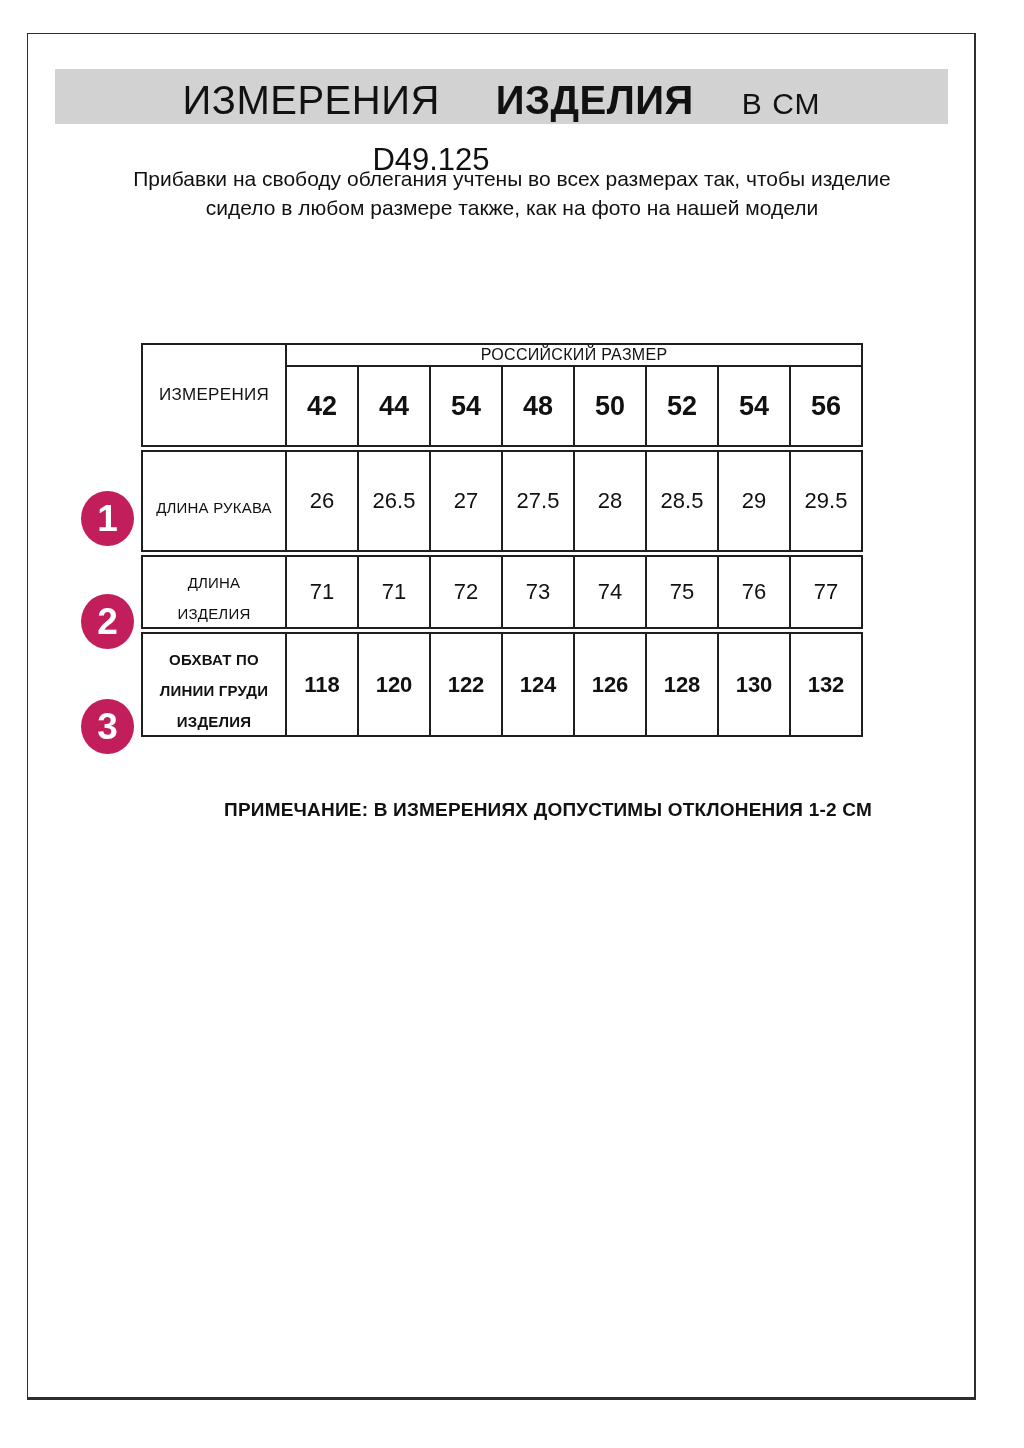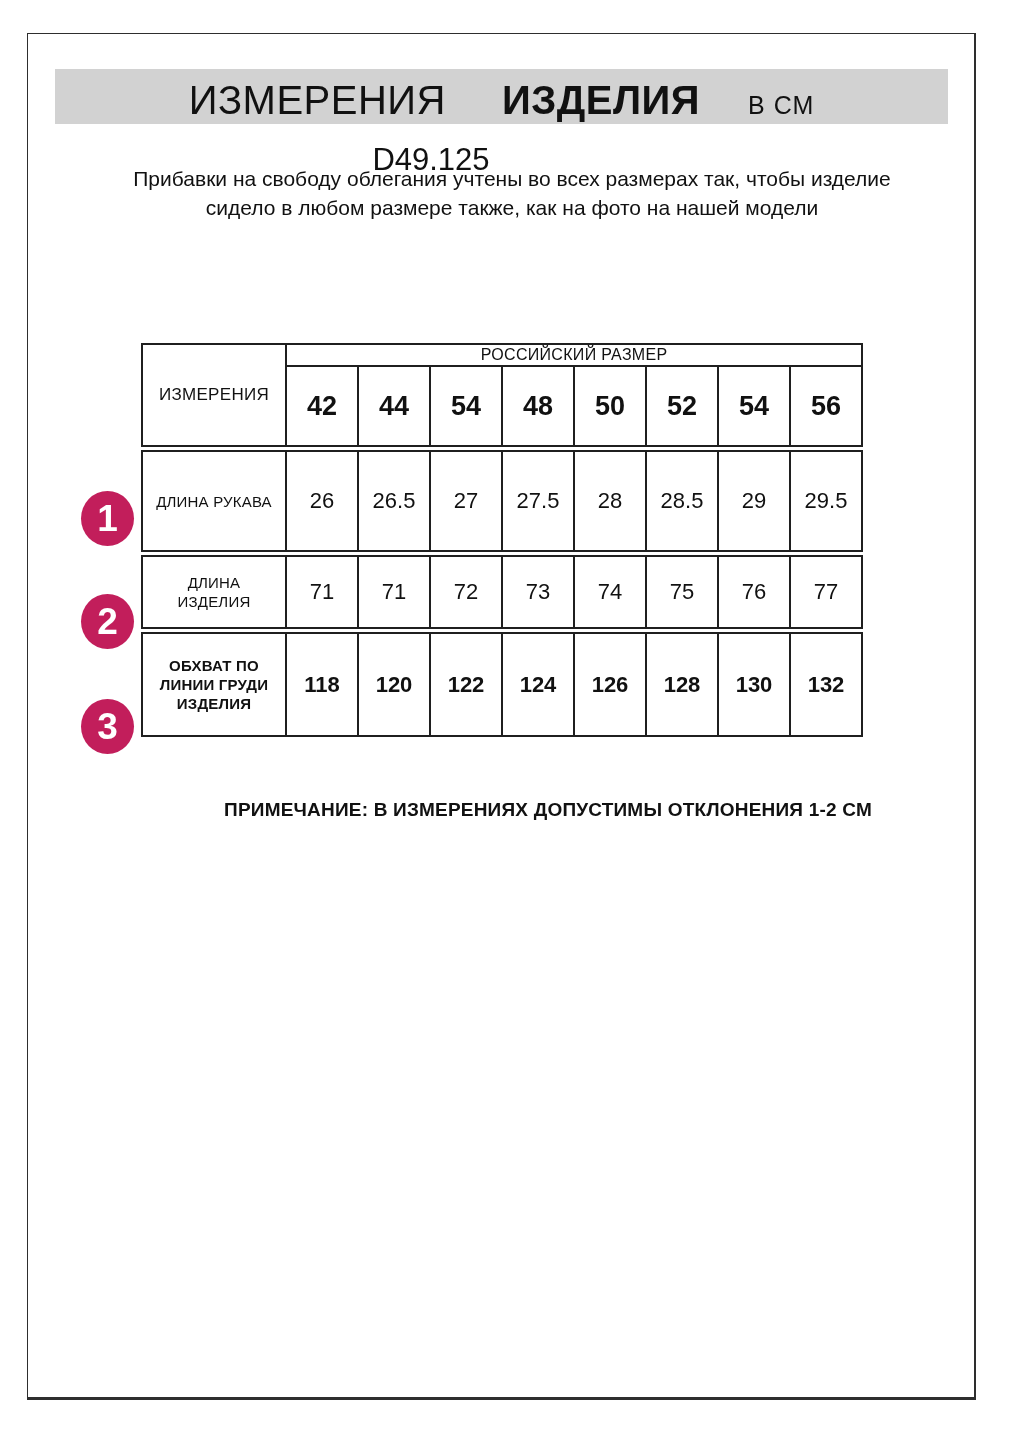--- a/index.html
+++ b/index.html
@@ -26,21 +26,21 @@
     display: flex;
     align-items: baseline;
     justify-content: center;
     padding-top: 9px;
     box-sizing: border-box;
     gap: 0;
     white-space: nowrap;
   }
   .title-main { font-size: 40px; font-weight: 400; letter-spacing: 0.5px; }
   .title-bold { font-size: 40px; font-weight: 700; letter-spacing: 0.5px; margin-left: 56px; }
-  .title-unit { font-size: 25px; font-weight: 400; letter-spacing: 1px; margin-left: 48px; }
+  .title-unit { font-size: 30px; font-weight: 400; letter-spacing: 1px; margin-left: 48px; }
 
   .article-code {
     position: absolute;
     left: 27px; top: 142px; width: 808px;
     text-align: center;
     font-size: 31px;
     font-weight: 400;
   }
   .description {
     position: absolute;
@@ -76,21 +76,21 @@
   tr.r-group { height: 22px; }
   tr.r-sizes { height: 80px; }
   .sec-row1 tr { height: 100px; }
   .sec-row2 tr { height: 72px; }
   .sec-row3 tr { height: 103px; font-weight: bold; }
 
   td.corner { font-size: 17px; letter-spacing: 0.3px; }
   td.group  { font-size: 16px; letter-spacing: 0.3px; }
   td.size   { font-size: 27px; font-weight: 700; }
   td.rlabel { font-size: 15px; line-height: 19px; letter-spacing: 0.2px; }
-  td.rlabel span { display: block; }
+  td.rlabel span { display: block; margin-top: 12px; }
   td.val    { font-size: 22px; }
 
   .row-marker {
     position: absolute;
     left: 81px;
     width: 53px; height: 55px;
     border-radius: 50%;
     color: #ffffff;
     font-size: 37px;
     font-weight: 700;

